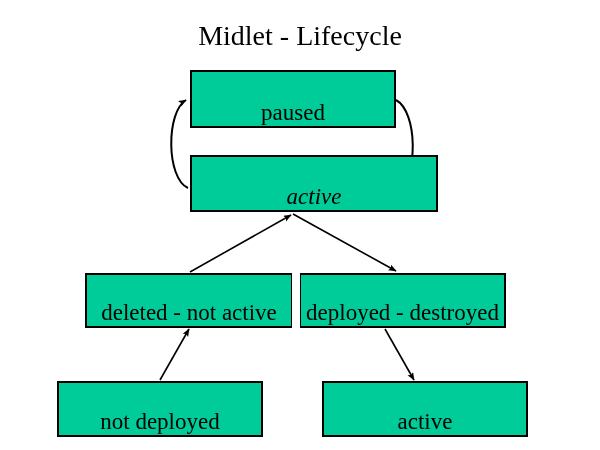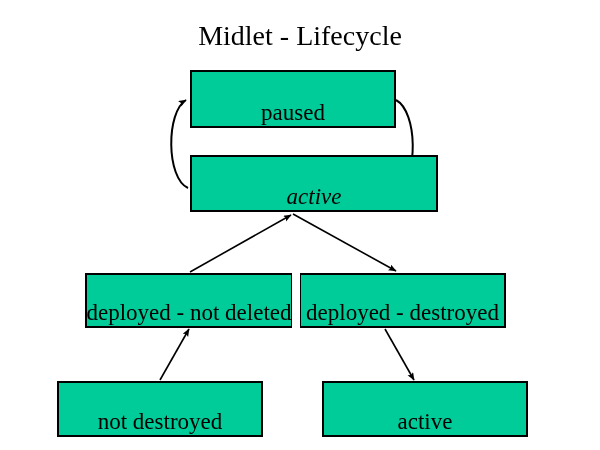--- a/index.html
+++ b/index.html
@@ -88,28 +88,28 @@
 
   <div class="state-box" style="left:190px; top:70px; width:206px; height:58px;">
     <span class="box-label">paused</span>
   </div>
 
   <div class="state-box" style="left:190px; top:155px; width:248px; height:57px;font-style:italic;">
     <span class="box-label">active</span>
   </div>
 
   <div class="state-box pair-box-left" style="left:85px; top:273px; width:207px; height:55px;">
-    <span class="box-label">deployed - not deleted</span>
+    <span class="box-label">deleted - not active</span>
   </div>
 
   <div class="state-box pair-box-right" style="left:300px; top:273px; width:206px; height:55px;">
     <span class="box-label">deployed - destroyed</span>
   </div>
 
   <div class="state-box" style="left:57px; top:381px; width:206px; height:56px;">
-    <span class="box-label">not destroyed</span>
+    <span class="box-label">not deployed</span>
   </div>
 
   <div class="state-box" style="left:322px; top:381px; width:206px; height:56px;">
     <span class="box-label">active</span>
   </div>
 
 </div>
 
 </body></html>

